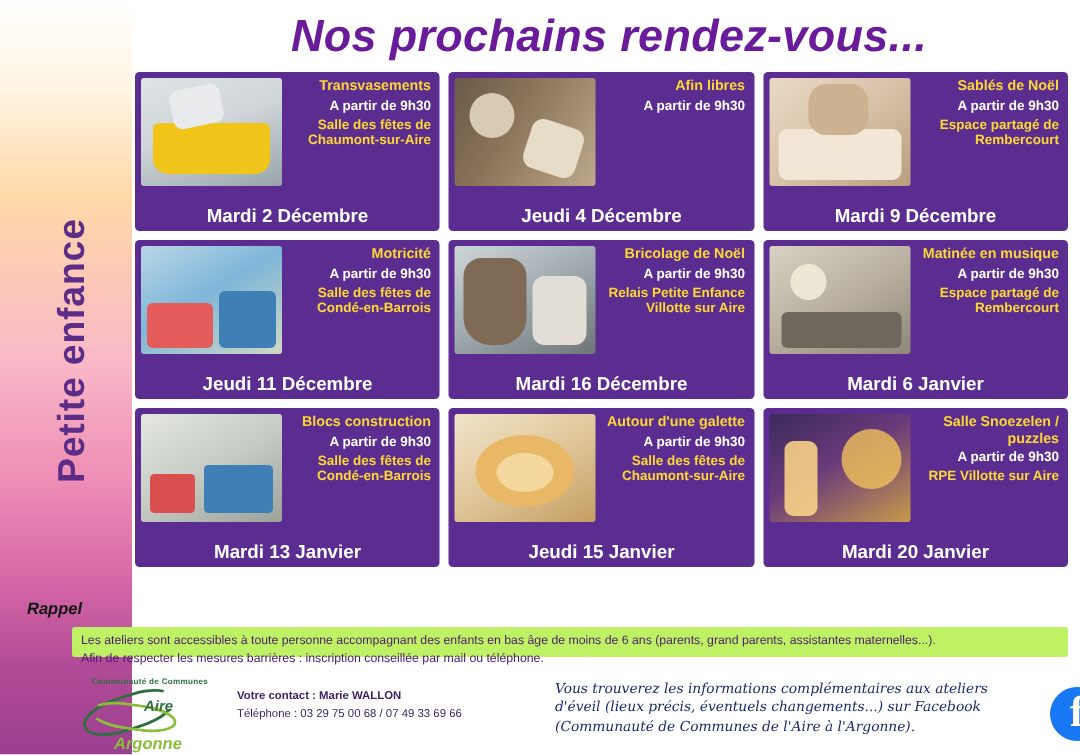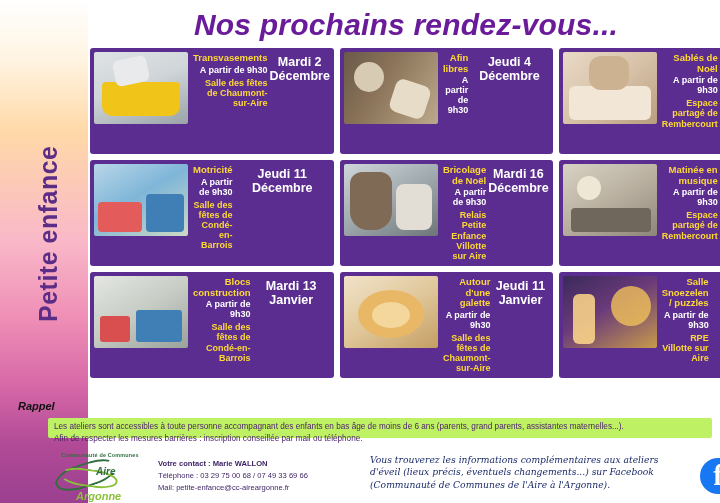--- a/index.html
+++ b/index.html
@@ -47,21 +47,21 @@
     display:grid;
     grid-template-columns: repeat(3, 1fr);
     grid-template-rows: repeat(3, 1fr);
     gap:6px;
   }
   .card {
     background:#5b2d90;
     border-radius:3px;
     padding:4px 4px 0 4px;
     display:flex;
-    flex-direction:row;
+    flex-direction:column;
     height:106px;
   }
   .card-top {
     display:flex;
     gap:5px;
     flex:1;
   }
   .photo {
     width:94px;
     height:72px;
@@ -301,21 +301,21 @@
 
   <div class="card">
     <div class="card-top">
       <div class="photo p8"></div>
       <div class="card-text">
         <span class="ev-title">Autour d'une galette</span>
         <span class="ev-time">A partir de 9h30</span>
         <span class="ev-place">Salle des fêtes de Chaumont-sur-Aire</span>
       </div>
     </div>
-    <div class="ev-date">Jeudi 11 Janvier</div>
+    <div class="ev-date">Jeudi 15 Janvier</div>
   </div>
 
   <div class="card">
     <div class="card-top">
       <div class="photo p9"></div>
       <div class="card-text">
         <span class="ev-title">Salle Snoezelen / puzzles</span>
         <span class="ev-time">A partir de 9h30</span>
         <span class="ev-place">RPE Villotte sur Aire</span>
       </div>
@@ -340,21 +340,20 @@
       <div class="swoosh"></div>
       <div class="swoosh2"></div>
       <div class="logo-word">Aire</div>
       <div class="logo-word2">Argonne</div>
     </div>
   </div>
 
   <div id="contact">
     <div class="c-head">Votre contact : Marie WALLON</div>
     <div>Téléphone : 03 29 75 00 68 / 07 49 33 69 66</div>
-    <div>Mail: petite-enfance@cc-aireargonne.fr</div>
   </div>
 
   <div id="handwritten">Vous trouverez les informations complémentaires aux ateliers d'éveil (lieux précis, éventuels changements...) sur Facebook (Communauté de Communes de l'Aire à l'Argonne).</div>
 
   <div id="fb">
     <div class="f">f</div>
   </div>
 
 </div>
 

